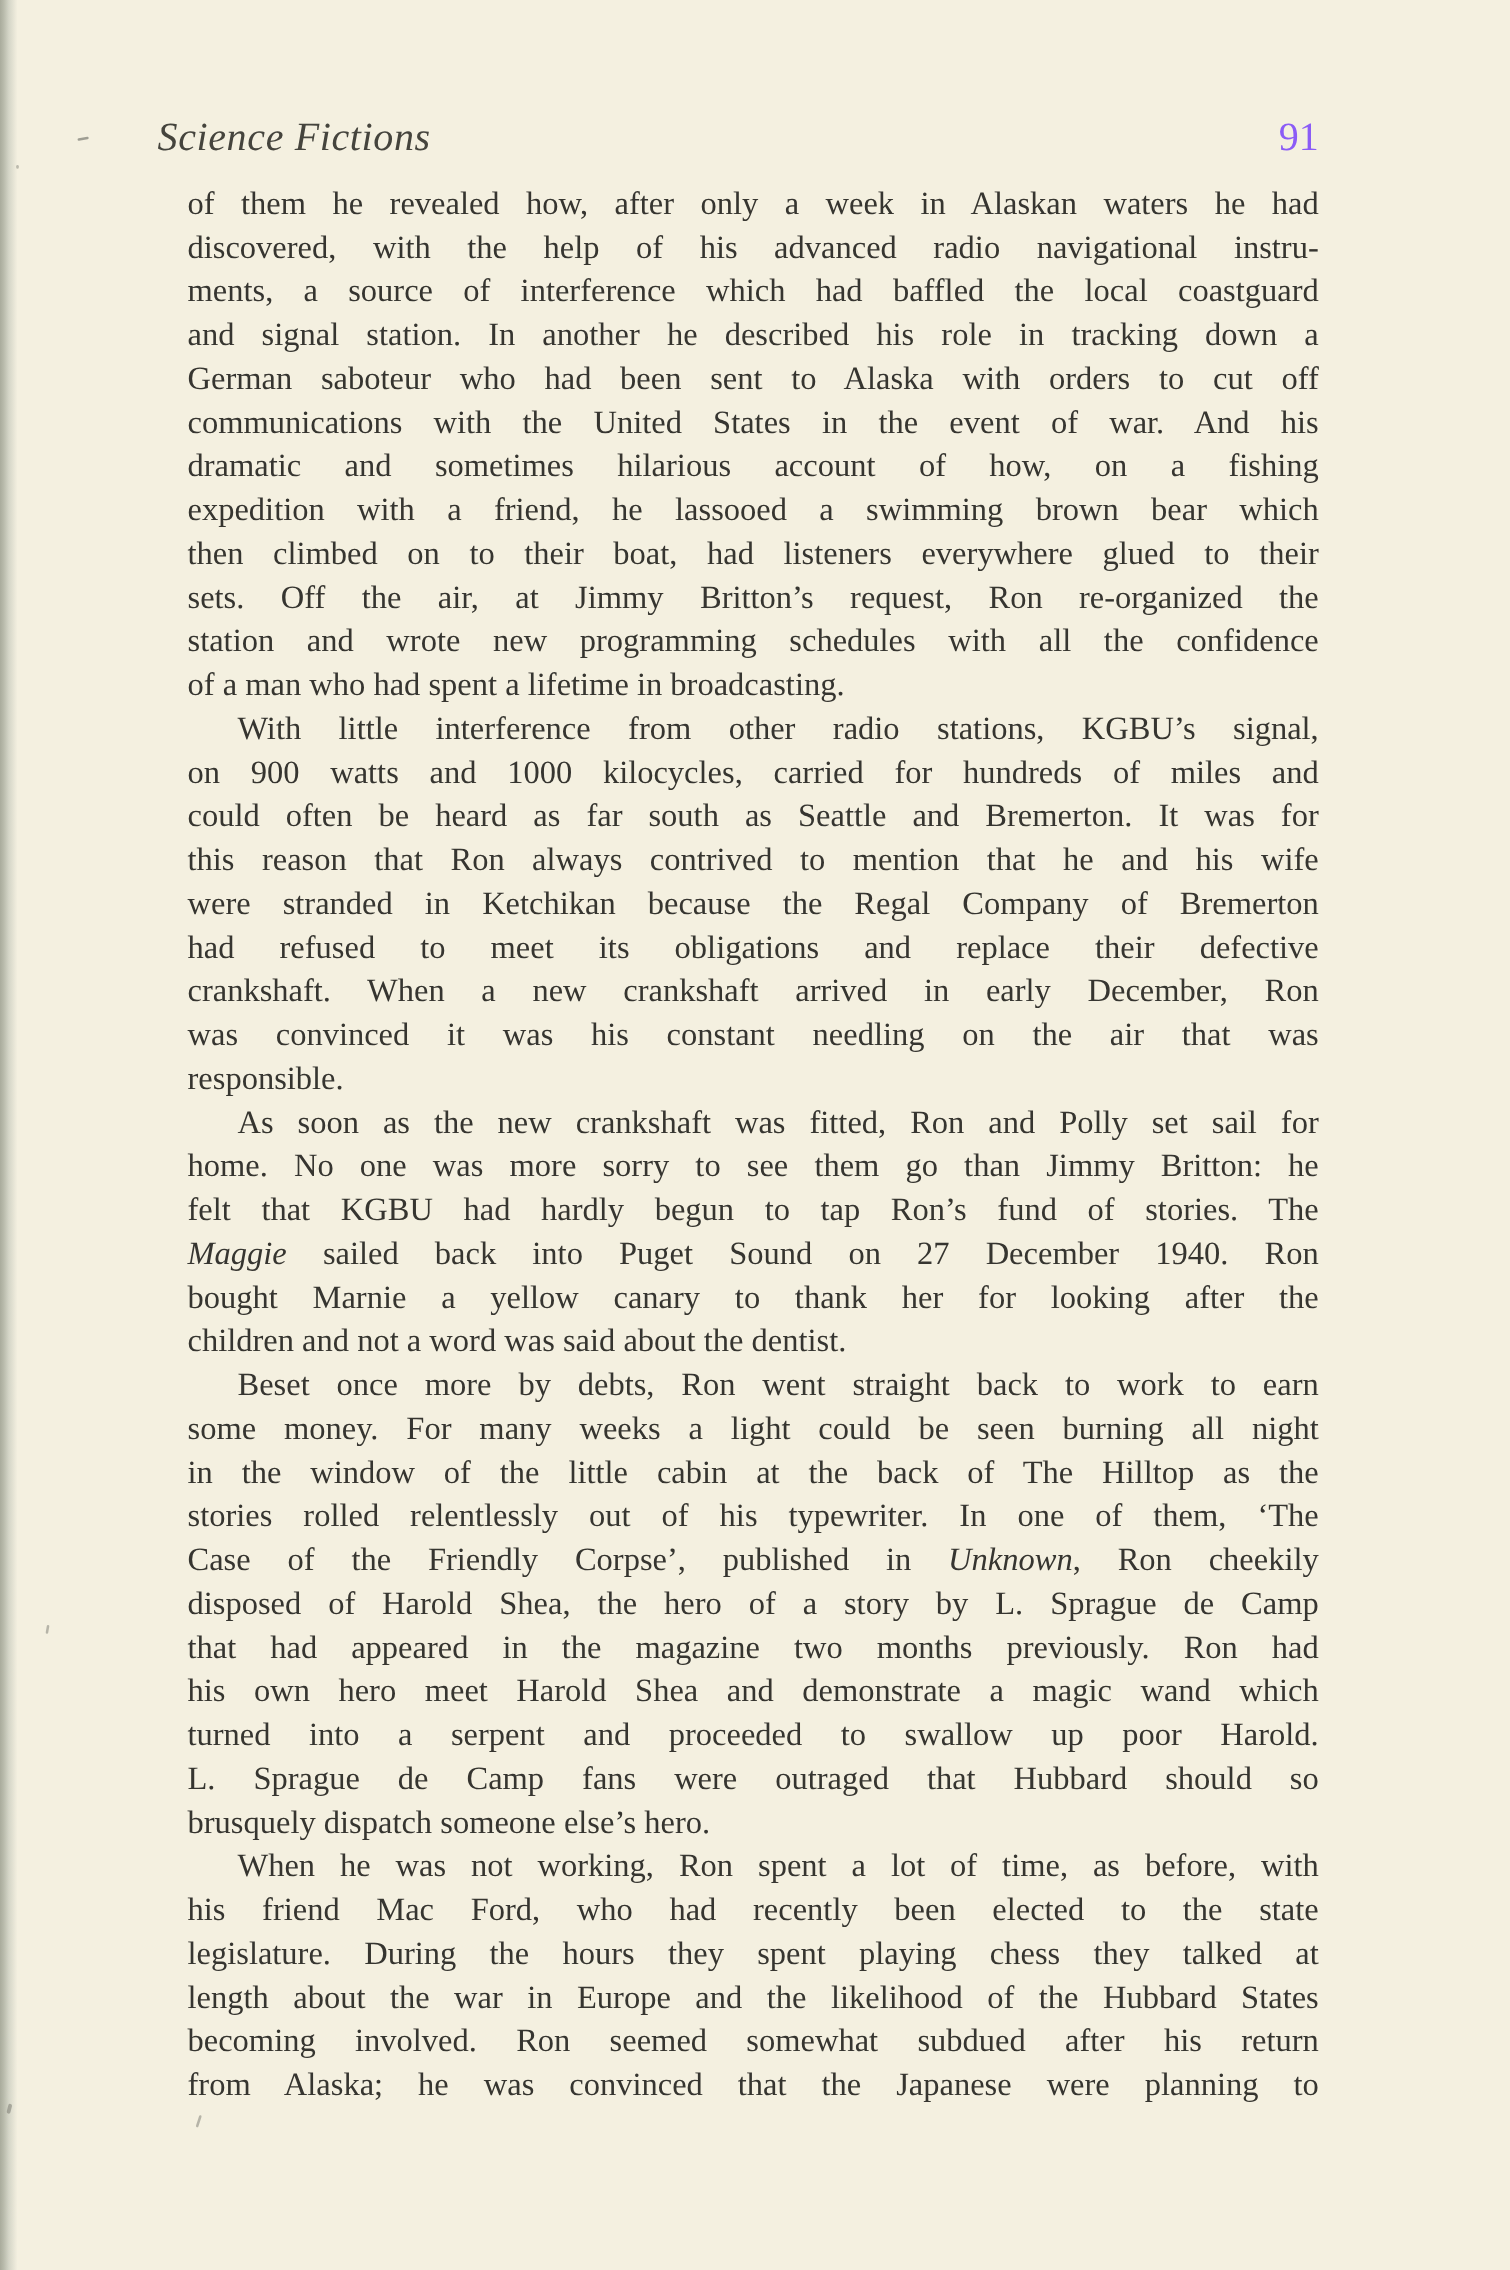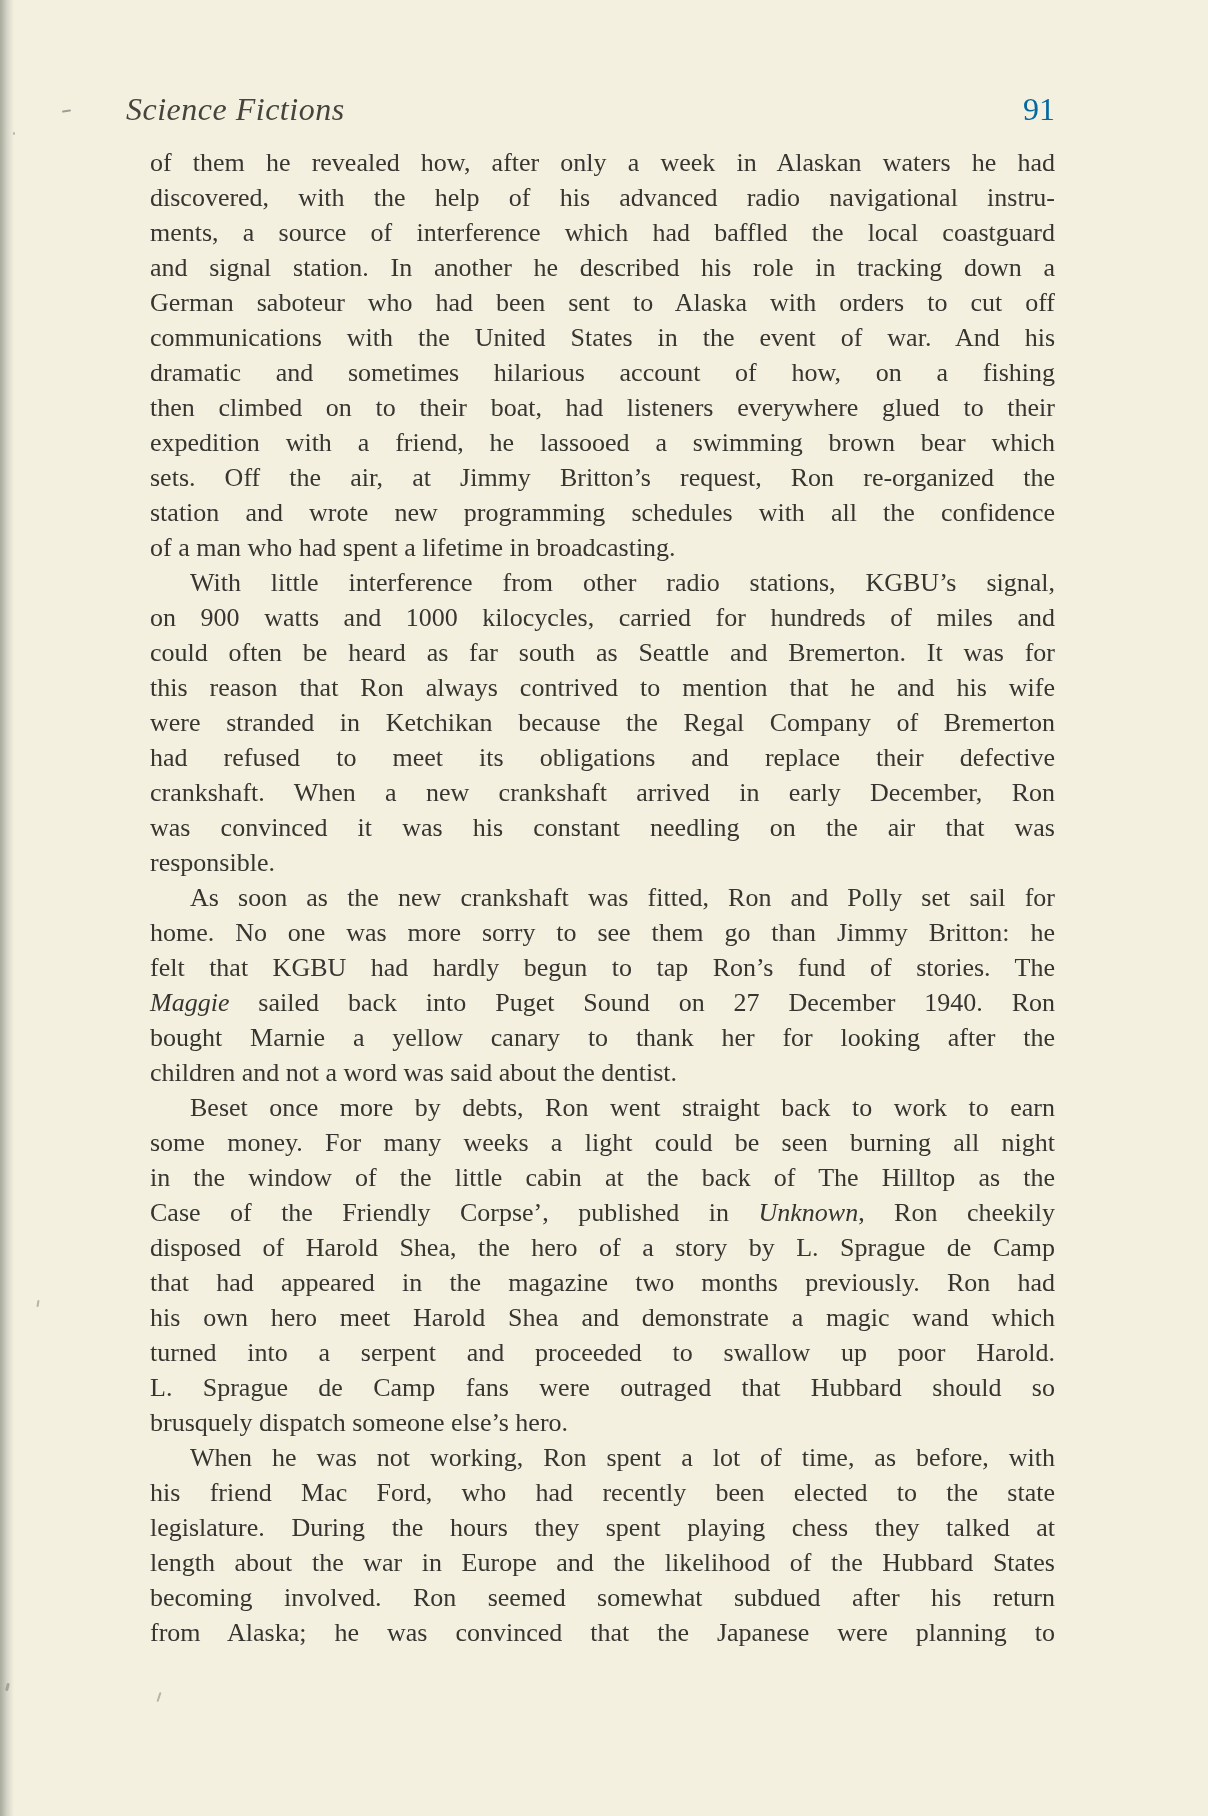--- a/index.html
+++ b/index.html
@@ -42,21 +42,21 @@
     font-style: italic;
     display: inline-block;
     position: relative;
     left: -24px;
     letter-spacing: 0.5px;
   }
   .page-number {
     position: absolute;
     right: 0; top: 0;
     font-style: normal;
-    color: #0369a1;
+    color: #8b5cf6;
   }
   .body {
     position: absolute;
     left: 150px;
     top: 145px;
     width: 905px;
     font-size: 26px;
   }
   .line {
     height: 35px;
@@ -94,22 +94,22 @@
   </div>
 
   <div class="body">
       <div class="line"><span>of them he revealed how, after only a week in Alaskan waters he had</span></div>
       <div class="line"><span>discovered, with the help of his advanced radio navigational instru-</span></div>
       <div class="line"><span>ments, a source of interference which had baffled the local coastguard</span></div>
       <div class="line"><span>and signal station. In another he described his role in tracking down a</span></div>
       <div class="line"><span>German saboteur who had been sent to Alaska with orders to cut off</span></div>
       <div class="line"><span>communications with the United States in the event of war. And his</span></div>
       <div class="line"><span>dramatic and sometimes hilarious account of how, on a fishing</span></div>
+      <div class="line"><span>expedition with a friend, he lassooed a swimming brown bear which</span></div>
       <div class="line"><span>then climbed on to their boat, had listeners everywhere glued to their</span></div>
-      <div class="line"><span>expedition with a friend, he lassooed a swimming brown bear which</span></div>
       <div class="line"><span>sets. Off the air, at Jimmy Britton’s request, Ron re-organized the</span></div>
       <div class="line"><span>station and wrote new programming schedules with all the confidence</span></div>
       <div class="line last"><span>of a man who had spent a lifetime in broadcasting.</span></div>
       <div class="line indent"><span>With little interference from other radio stations, KGBU’s signal,</span></div>
       <div class="line"><span>on 900 watts and 1000 kilocycles, carried for hundreds of miles and</span></div>
       <div class="line"><span>could often be heard as far south as Seattle and Bremerton. It was for</span></div>
       <div class="line"><span>this reason that Ron always contrived to mention that he and his wife</span></div>
       <div class="line"><span>were stranded in Ketchikan because the Regal Company of Bremerton</span></div>
       <div class="line"><span>had refused to meet its obligations and replace their defective</span></div>
       <div class="line"><span>crankshaft. When a new crankshaft arrived in early December, Ron</span></div>
@@ -117,20 +117,21 @@
       <div class="line last"><span>responsible.</span></div>
       <div class="line indent"><span>As soon as the new crankshaft was fitted, Ron and Polly set sail for</span></div>
       <div class="line"><span>home. No one was more sorry to see them go than Jimmy Britton: he</span></div>
       <div class="line"><span>felt that KGBU had hardly begun to tap Ron’s fund of stories. The</span></div>
       <div class="line"><span class="it">Maggie</span><span> sailed back into Puget Sound on 27 December 1940. Ron</span></div>
       <div class="line"><span>bought Marnie a yellow canary to thank her for looking after the</span></div>
       <div class="line last"><span>children and not a word was said about the dentist.</span></div>
       <div class="line indent"><span>Beset once more by debts, Ron went straight back to work to earn</span></div>
       <div class="line"><span>some money. For many weeks a light could be seen burning all night</span></div>
       <div class="line"><span>in the window of the little cabin at the back of The Hilltop as the</span></div>
+      <div class="line"><span>stories rolled relentlessly out of his typewriter. In one of them, ‘The</span></div>
       <div class="line"><span>Case of the Friendly Corpse’, published in </span><span class="it">Unknown</span><span>, Ron cheekily</span></div>
       <div class="line"><span>disposed of Harold Shea, the hero of a story by L. Sprague de Camp</span></div>
       <div class="line"><span>that had appeared in the magazine two months previously. Ron had</span></div>
       <div class="line"><span>his own hero meet Harold Shea and demonstrate a magic wand which</span></div>
       <div class="line"><span>turned into a serpent and proceeded to swallow up poor Harold.</span></div>
       <div class="line"><span>L. Sprague de Camp fans were outraged that Hubbard should so</span></div>
       <div class="line last"><span>brusquely dispatch someone else’s hero.</span></div>
       <div class="line indent"><span>When he was not working, Ron spent a lot of time, as before, with</span></div>
       <div class="line"><span>his friend Mac Ford, who had recently been elected to the state</span></div>
       <div class="line"><span>legislature. During the hours they spent playing chess they talked at</span></div>

